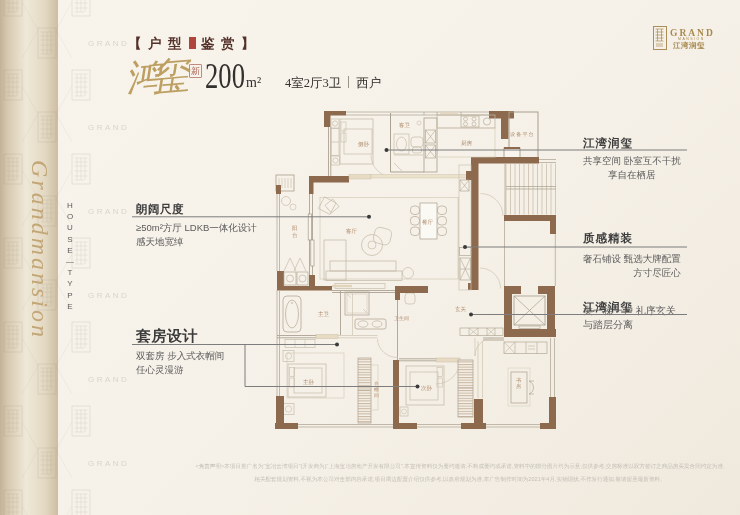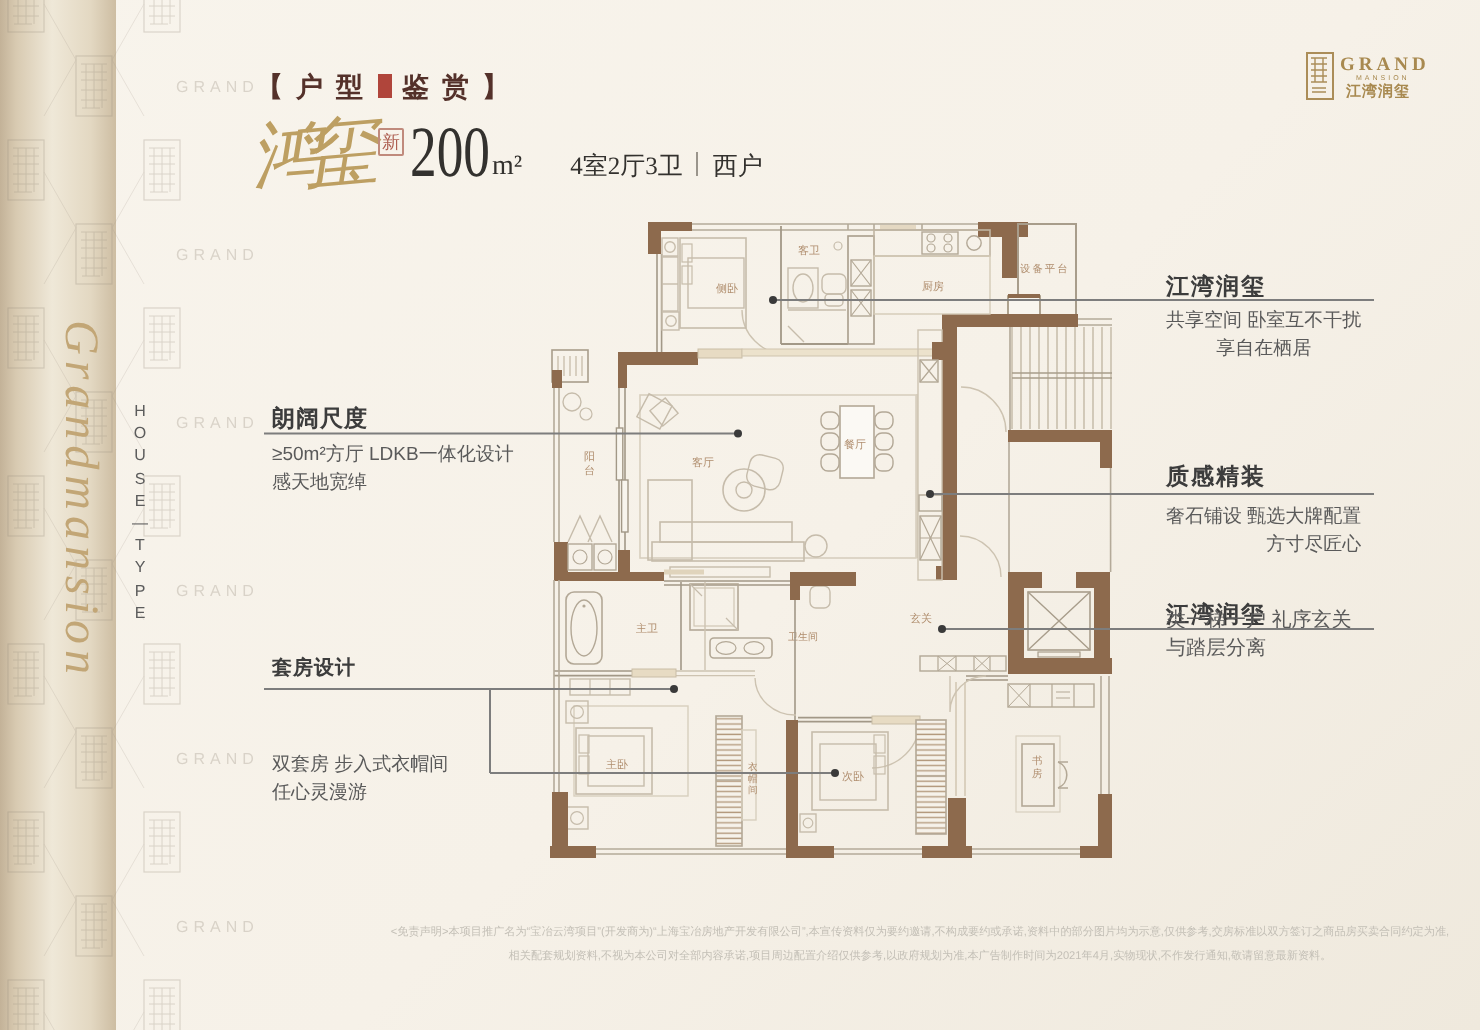--- a/index.html
+++ b/index.html
@@ -77,22 +77,22 @@
 <svg class="abs" style="left:654px;top:27px" width="11" height="21" viewBox="0 0 11 21">
   <path d="M1.5 2h8M1.5 5h8M3.5 2v12M7.5 2v12M1.5 8h8M1.5 11h8M1.5 14h8M2 17h7M2 19h7" stroke="#ab8d58" stroke-width="0.7" fill="none"></path>
 </svg>
 <div class="abs" style="left:670px;top:27.5px;font-family:'Liberation Serif',serif;font-size:9.5px;color:#a8894f;letter-spacing:2px;font-weight:bold;">GRAND</div>
 <div class="abs" style="left:678px;top:37px;font-size:3.5px;color:#a8894f;letter-spacing:1.5px;">MANSION</div>
 <div class="abs" style="left:673px;top:40.5px;font-size:7.5px;color:#a8894f;letter-spacing:0.5px;font-weight:bold;text-align:center;">江湾润玺</div>
 
 <div class="abs" style="left:136px;top:202px;font-size:11.5px;font-weight:bold;color:#3c3c3c;letter-spacing:0.5px;">朗阔尺度</div>
 <div class="abs" style="left:136px;top:221px;font-size:9.5px;color:#5a5a5a;line-height:13.5px;">≥50m²方厅 LDKB一体化设计<br>感天地宽绰</div>
 
-<div class="abs" style="left:136px;top:327px;font-size:10px;font-weight:bold;color:#3c3c3c;letter-spacing:0.5px;">套房设计</div>
-<div class="abs" style="left:136px;top:349px;font-size:9.5px;color:#5a5a5a;line-height:13.5px;margin-top:27px;">双套房 步入式衣帽间<br>任心灵漫游</div>
+<div class="abs" style="left:136px;top:327px;font-size:15px;font-weight:bold;color:#3c3c3c;letter-spacing:0.5px;">套房设计</div>
+<div class="abs" style="left:136px;top:349px;font-size:9.5px;color:#5a5a5a;line-height:13.5px;">双套房 步入式衣帽间<br>任心灵漫游</div>
 
 <div class="abs" style="left:583px;top:136px;font-size:11.5px;font-weight:bold;color:#3c3c3c;letter-spacing:1px;">江湾润玺</div>
 <div class="abs" style="left:583px;top:154px;font-size:9.5px;color:#5a5a5a;line-height:13.5px;text-align:center;">共享空间 卧室互不干扰<br>享自在栖居</div>
 
 <div class="abs" style="left:583px;top:231px;font-size:11.5px;font-weight:bold;color:#3c3c3c;letter-spacing:1px;">质感精装</div>
 <div class="abs" style="left:583px;top:252px;font-size:9.5px;color:#5a5a5a;line-height:13.5px;text-align:right;">奢石铺设 甄选大牌配置<br>方寸尽匠心</div>
 
 <div class="abs" style="left:583px;top:300px;font-size:11.5px;font-weight:bold;color:#3c3c3c;letter-spacing:1px;">江湾润玺</div>
 <div class="abs" style="left:583px;top:304px;font-size:10px;color:#5a5a5a;line-height:13.5px;">类一梯一户 礼序玄关<br>与踏层分离</div>
 

